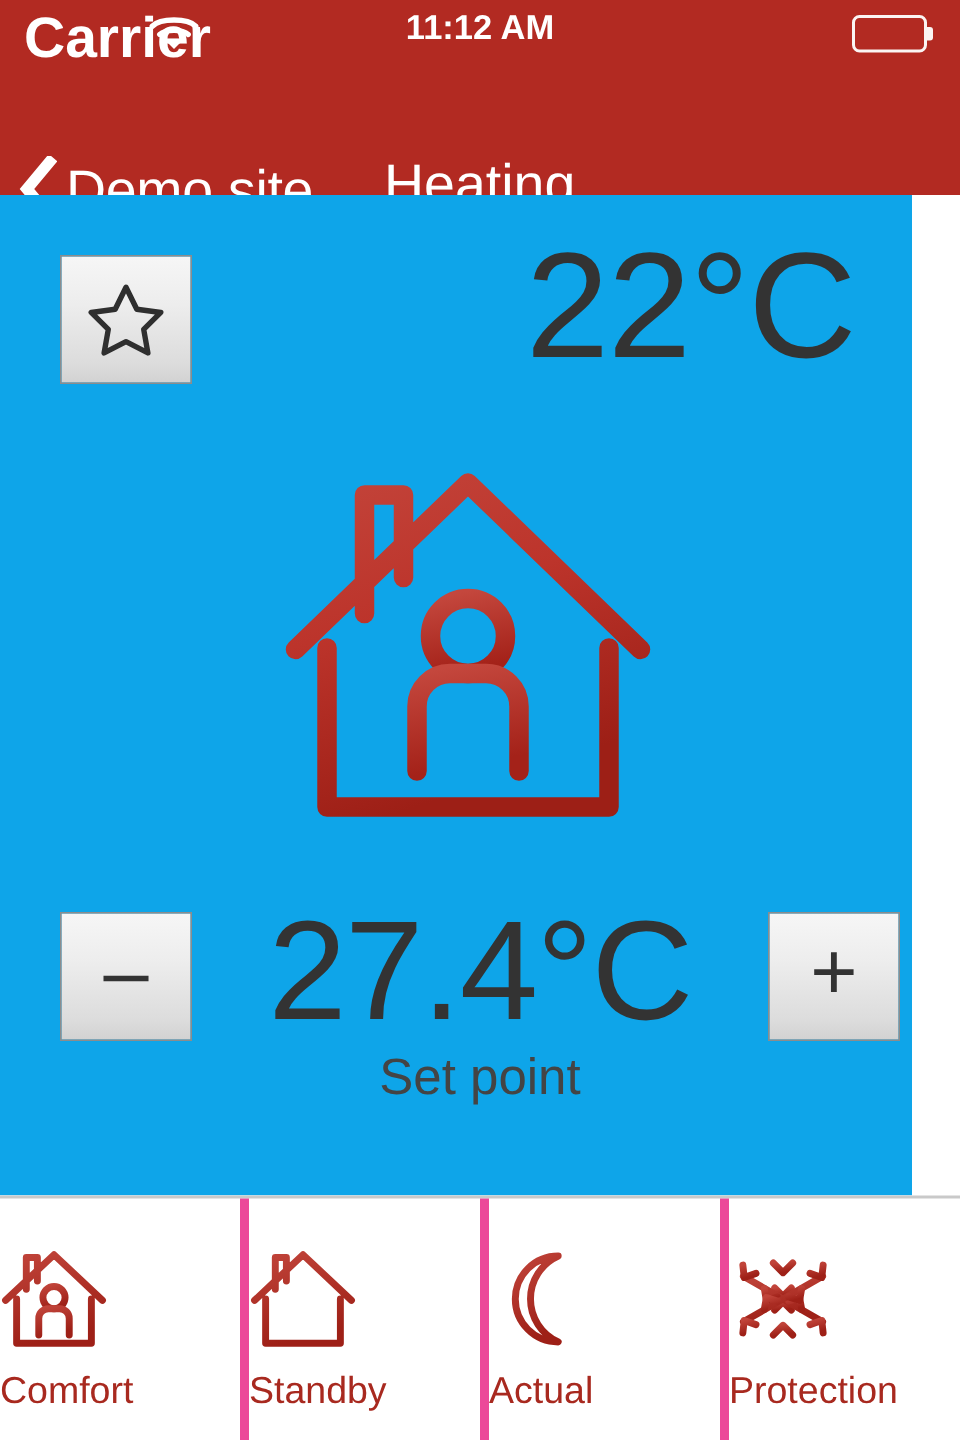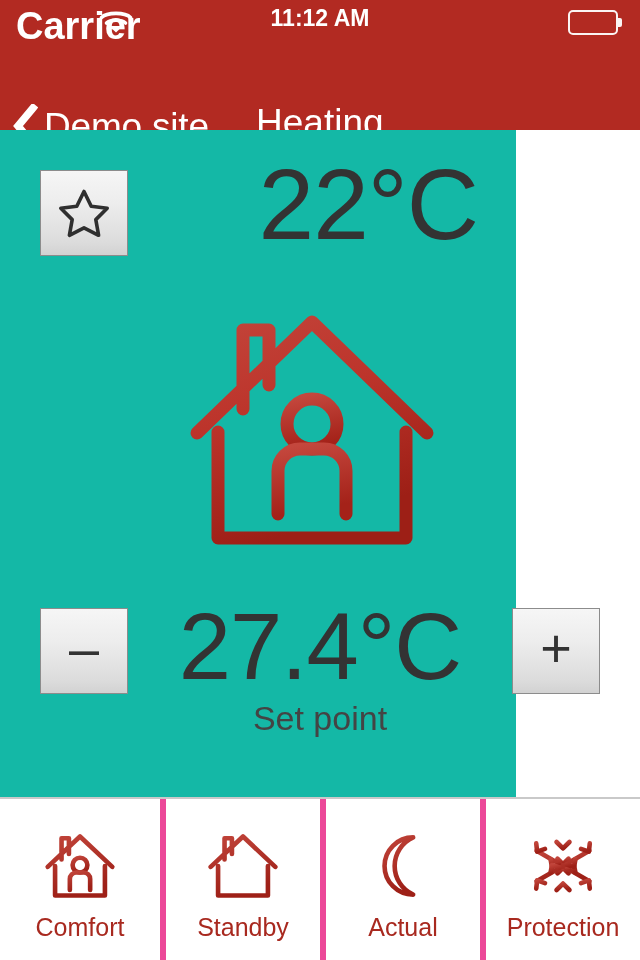--- a/index.html
+++ b/index.html
@@ -63,22 +63,22 @@
     letter-spacing: -0.2px;
   }
   .nav-title {
     position:absolute; left: 256px; top: 60px;
     font-size: 37px; color:#fff; font-weight:300; letter-spacing:0px;
     line-height:1;
   }
 
   
   .body-area {
-    position:absolute; left:0; top:130px; width:516px; height:667px;
-    background:#14b8a6;
+    position:absolute; left:0; top:130px; width:608px; height:667px;
+    background:#0ea5e9;
   }
 
   
   .fav-btn {
     position:absolute; left:40px; top:40px; width:88px; height:86px;
     border: 1px solid #8c8c8c;
     background: linear-gradient(to bottom, #f6f6f6 0%, #ededed 38%, #dcdcdc 85%, #d2d2d2 100%);
     cursor:pointer;
     display:flex; align-items:center; justify-content:center;
   }
@@ -140,21 +140,21 @@
   .toolbar {
     position:absolute; left:0; top: 797px; width:640px; height:163px;
     background:#fff;
     border-top: 2px solid #c9c9c9;
     display:flex;
   }
   .tb-item {
     flex: 1 1 25%;
     position: relative;
     display:flex; flex-direction:column;
-    align-items:center; justify-content:flex-start;
+    align-items:flex-start; justify-content:flex-start;
     padding-top: 28px;
     cursor:pointer;
   }
   .tb-item + .tb-item { border-left: 6px solid #ec4899; }
   .tb-icon { width: 72px; height: 78px; display:flex; align-items:center; justify-content:center; }
   .tb-icon svg { display:block; }
   .tb-label {
     margin-top: 8px;
     font-size: 25px; font-weight: 400; color: #a8291f;
     letter-spacing: 0px; white-space: nowrap;

